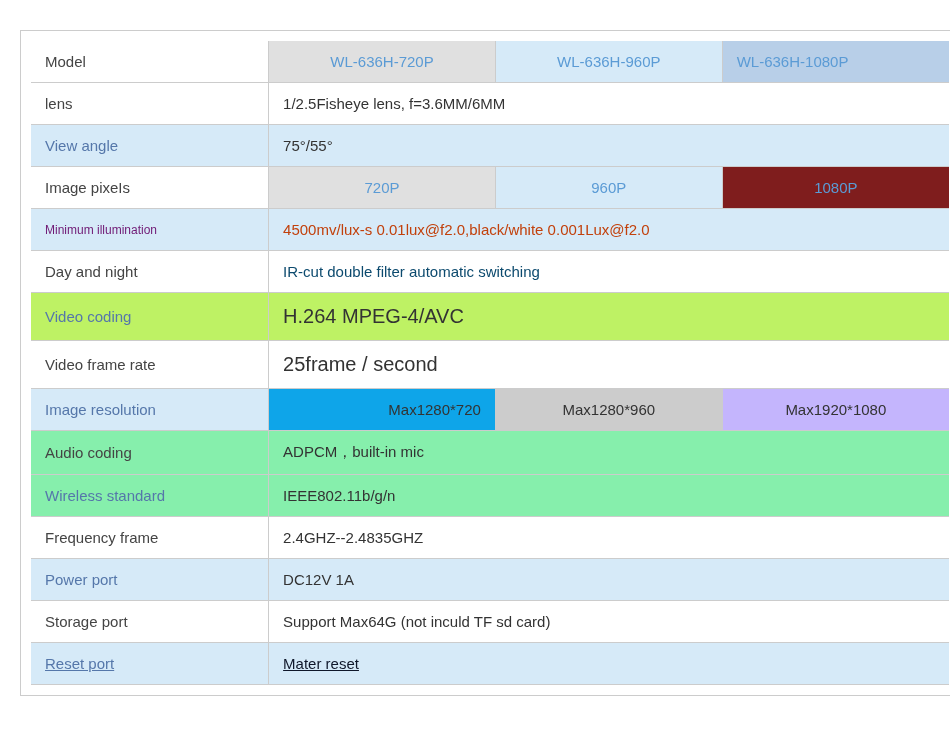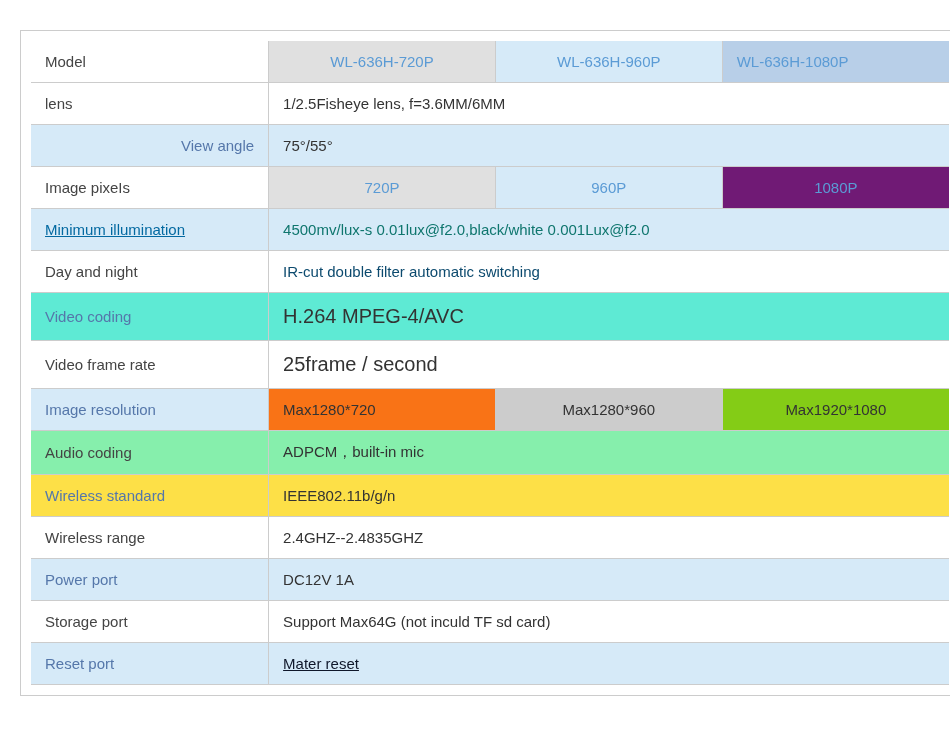--- a/index.html
+++ b/index.html
@@ -42,70 +42,70 @@
           <td style="width: 220px; border-right: 1px solid rgb(204, 204, 204); padding: 12px 14px; font-size: 15px; color: rgb(68, 68, 68);">Model</td>
           <td style="background-color: rgb(224, 224, 224); color: rgb(91, 155, 213); text-align: center; padding: 12px 14px; border-right: 1px solid rgb(204, 204, 204); width: 210px;">WL-636H-720P</td>
           <td style="background-color: rgb(214, 234, 248); color: rgb(91, 155, 213); text-align: center; padding: 12px 14px; border-right: 1px solid rgb(204, 204, 204); width: 210px;">WL-636H-960P</td>
           <td style="background-color: rgb(184, 207, 232); color: rgb(91, 155, 213); padding: 12px 14px; width: 210px;">WL-636H-1080P</td>
         </tr>
         <tr style="background-color: rgb(255, 255, 255); border-bottom: 1px solid rgb(204, 204, 204);">
           <td style="width: 220px; border-right: 1px solid rgb(204, 204, 204); padding: 12px 14px; font-size: 15px; color: rgb(68, 68, 68);">lens</td>
           <td colspan="3" style="padding: 12px 14px; font-size: 15px; color: rgb(51, 51, 51);">1/2.5Fisheye lens, f=3.6MM/6MM</td>
         </tr>
         <tr style="background-color: rgb(214, 234, 248); border-bottom: 1px solid rgb(204, 204, 204);">
-          <td style="width: 220px; border-right: 1px solid rgb(204, 204, 204); padding: 12px 14px; font-size: 15px; color: rgb(85, 119, 170); text-align: right;">View angle</td>
+          <td style="width: 220px; border-right: 1px solid rgb(204, 204, 204); padding: 12px 14px; font-size: 15px; color: rgb(85, 119, 170);">View angle</td>
           <td colspan="3" style="padding: 12px 14px; font-size: 15px; color: rgb(51, 51, 51);">75°/55°</td>
         </tr>
         <tr style="background-color: rgb(255, 255, 255); border-bottom: 1px solid rgb(204, 204, 204);">
           <td style="width: 220px; border-right: 1px solid rgb(204, 204, 204); padding: 12px 14px; font-size: 15px; color: rgb(68, 68, 68);">Image pixeIs</td>
           <td style="background-color: rgb(224, 224, 224); color: rgb(91, 155, 213); text-align: center; padding: 12px 14px; border-right: 1px solid rgb(204, 204, 204); width: 210px;">720P</td>
           <td style="background-color: rgb(214, 234, 248); color: rgb(91, 155, 213); text-align: center; padding: 12px 14px; border-right: 1px solid rgb(204, 204, 204); width: 210px;">960P</td>
-          <td style="background-color: #701a75; color: rgb(91, 155, 213); text-align: center; padding: 12px 14px; width: 210px;">1080P</td>
+          <td style="background-color: #7f1d1d; color: rgb(91, 155, 213); text-align: center; padding: 12px 14px; width: 210px;">1080P</td>
         </tr>
         <tr style="background-color: rgb(214, 234, 248); border-bottom: 1px solid rgb(204, 204, 204);">
-          <td style="width: 220px; border-right: 1px solid rgb(204, 204, 204); padding: 12px 14px; font-size: 15px; color: #0369a1; text-decoration: underline;">Minimum illumination</td>
-          <td colspan="3" style="padding: 12px 14px; font-size: 15px; color: #0f766e;">4500mv/lux-s 0.01lux@f2.0,black/white 0.001Lux@f2.0</td>
+          <td style="width: 220px; border-right: 1px solid rgb(204, 204, 204); padding: 12px 14px; font-size: 12px; color: #701a75;">Minimum illumination</td>
+          <td colspan="3" style="padding: 12px 14px; font-size: 15px; color: #c2410c;">4500mv/lux-s 0.01lux@f2.0,black/white 0.001Lux@f2.0</td>
         </tr>
         <tr style="background-color: rgb(255, 255, 255); border-bottom: 1px solid rgb(204, 204, 204);">
           <td style="width: 220px; border-right: 1px solid rgb(204, 204, 204); padding: 12px 14px; font-size: 15px; color: rgb(68, 68, 68);">Day and night</td>
           <td colspan="3" style="padding: 12px 14px; font-size: 15px; color: #0c4a6e;">IR-cut double filter automatic switching</td>
         </tr>
-        <tr style="background-color: #5eead4; border-bottom: 1px solid rgb(204, 204, 204);">
+        <tr style="background-color: #bef264; border-bottom: 1px solid rgb(204, 204, 204);">
           <td style="width: 220px; border-right: 1px solid rgb(204, 204, 204); padding: 12px 14px; font-size: 15px; color: rgb(85, 119, 170);">Video coding</td>
           <td colspan="3" style="padding: 12px 14px; font-size: 20px; color: rgb(51, 51, 51);">H.264 MPEG-4/AVC</td>
         </tr>
         <tr style="background-color: rgb(255, 255, 255); border-bottom: 1px solid rgb(204, 204, 204);">
           <td style="width: 220px; border-right: 1px solid rgb(204, 204, 204); padding: 12px 14px; font-size: 15px; color: rgb(68, 68, 68);">Video frame rate</td>
           <td colspan="3" style="padding: 12px 14px; font-size: 20px; color: rgb(51, 51, 51);">25frame / second</td>
         </tr>
         <tr style="background-color: rgb(214, 234, 248); border-bottom: 1px solid rgb(204, 204, 204);">
           <td style="width: 220px; border-right: 1px solid rgb(204, 204, 204); padding: 12px 14px; font-size: 15px; color: rgb(85, 119, 170);">Image resolution</td>
-          <td style="background-color: #f97316; color: rgb(51, 51, 51); text-align: left; padding: 12px 14px; border-right: 1px solid rgb(204, 204, 204); width: 210px;">Max1280*720</td>
+          <td style="background-color: #0ea5e9; color: rgb(51, 51, 51); text-align: right; padding: 12px 14px; border-right: 1px solid rgb(204, 204, 204); width: 210px;">Max1280*720</td>
           <td style="background-color: rgb(204, 204, 204); color: rgb(51, 51, 51); text-align: center; padding: 12px 14px; border-right: 1px solid rgb(204, 204, 204); width: 210px;">Max1280*960</td>
-          <td style="background-color: #84cc16; color: rgb(51, 51, 51); text-align: center; padding: 12px 14px; width: 210px;">Max1920*1080</td>
+          <td style="background-color: #c4b5fd; color: rgb(51, 51, 51); text-align: center; padding: 12px 14px; width: 210px;">Max1920*1080</td>
         </tr>
         <tr style="background-color: #86efac; border-bottom: 1px solid rgb(204, 204, 204);">
           <td style="width: 220px; border-right: 1px solid rgb(204, 204, 204); padding: 12px 14px; font-size: 15px; color: rgb(68, 68, 68);">Audio coding</td>
           <td colspan="3" style="padding: 12px 14px; font-size: 15px; color: rgb(51, 51, 51);">ADPCM，built-in mic</td>
         </tr>
-        <tr style="background-color: #fde047; border-bottom: 1px solid rgb(204, 204, 204);">
+        <tr style="background-color: #86efac; border-bottom: 1px solid rgb(204, 204, 204);">
           <td style="width: 220px; border-right: 1px solid rgb(204, 204, 204); padding: 12px 14px; font-size: 15px; color: rgb(85, 119, 170);">Wireless standard</td>
           <td colspan="3" style="padding: 12px 14px; font-size: 15px; color: rgb(51, 51, 51);">IEEE802.11b/g/n</td>
         </tr>
         <tr style="background-color: rgb(255, 255, 255); border-bottom: 1px solid rgb(204, 204, 204);">
-          <td style="width: 220px; border-right: 1px solid rgb(204, 204, 204); padding: 12px 14px; font-size: 15px; color: rgb(68, 68, 68);">Wireless range</td>
+          <td style="width: 220px; border-right: 1px solid rgb(204, 204, 204); padding: 12px 14px; font-size: 15px; color: rgb(68, 68, 68);">Frequency frame</td>
           <td colspan="3" style="padding: 12px 14px; font-size: 15px; color: rgb(51, 51, 51);">2.4GHZ--2.4835GHZ</td>
         </tr>
         <tr style="background-color: rgb(214, 234, 248); border-bottom: 1px solid rgb(204, 204, 204);">
           <td style="width: 220px; border-right: 1px solid rgb(204, 204, 204); padding: 12px 14px; font-size: 15px; color: rgb(85, 119, 170);">Power port</td>
           <td colspan="3" style="padding: 12px 14px; font-size: 15px; color: rgb(51, 51, 51);">DC12V 1A</td>
         </tr>
         <tr style="background-color: rgb(255, 255, 255); border-bottom: 1px solid rgb(204, 204, 204);">
           <td style="width: 220px; border-right: 1px solid rgb(204, 204, 204); padding: 12px 14px; font-size: 15px; color: rgb(68, 68, 68);">Storage port</td>
           <td colspan="3" style="padding: 12px 14px; font-size: 15px; color: rgb(51, 51, 51);">Support  Max64G (not inculd TF sd card)</td>
         </tr>
         <tr style="background-color: rgb(214, 234, 248); border-bottom: 1px solid rgb(204, 204, 204);">
-          <td style="width: 220px; border-right: 1px solid rgb(204, 204, 204); padding: 12px 14px; font-size: 15px; color: rgb(85, 119, 170);">Reset port</td>
+          <td style="width: 220px; border-right: 1px solid rgb(204, 204, 204); padding: 12px 14px; font-size: 15px; color: rgb(85, 119, 170); text-decoration: underline;">Reset port</td>
           <td colspan="3" style="padding: 12px 14px; font-size: 15px; color: #0f172a; text-decoration: underline;">Mater reset</td>
         </tr>
       </tbody>
   </table>
 </div>
 
 </body></html>

